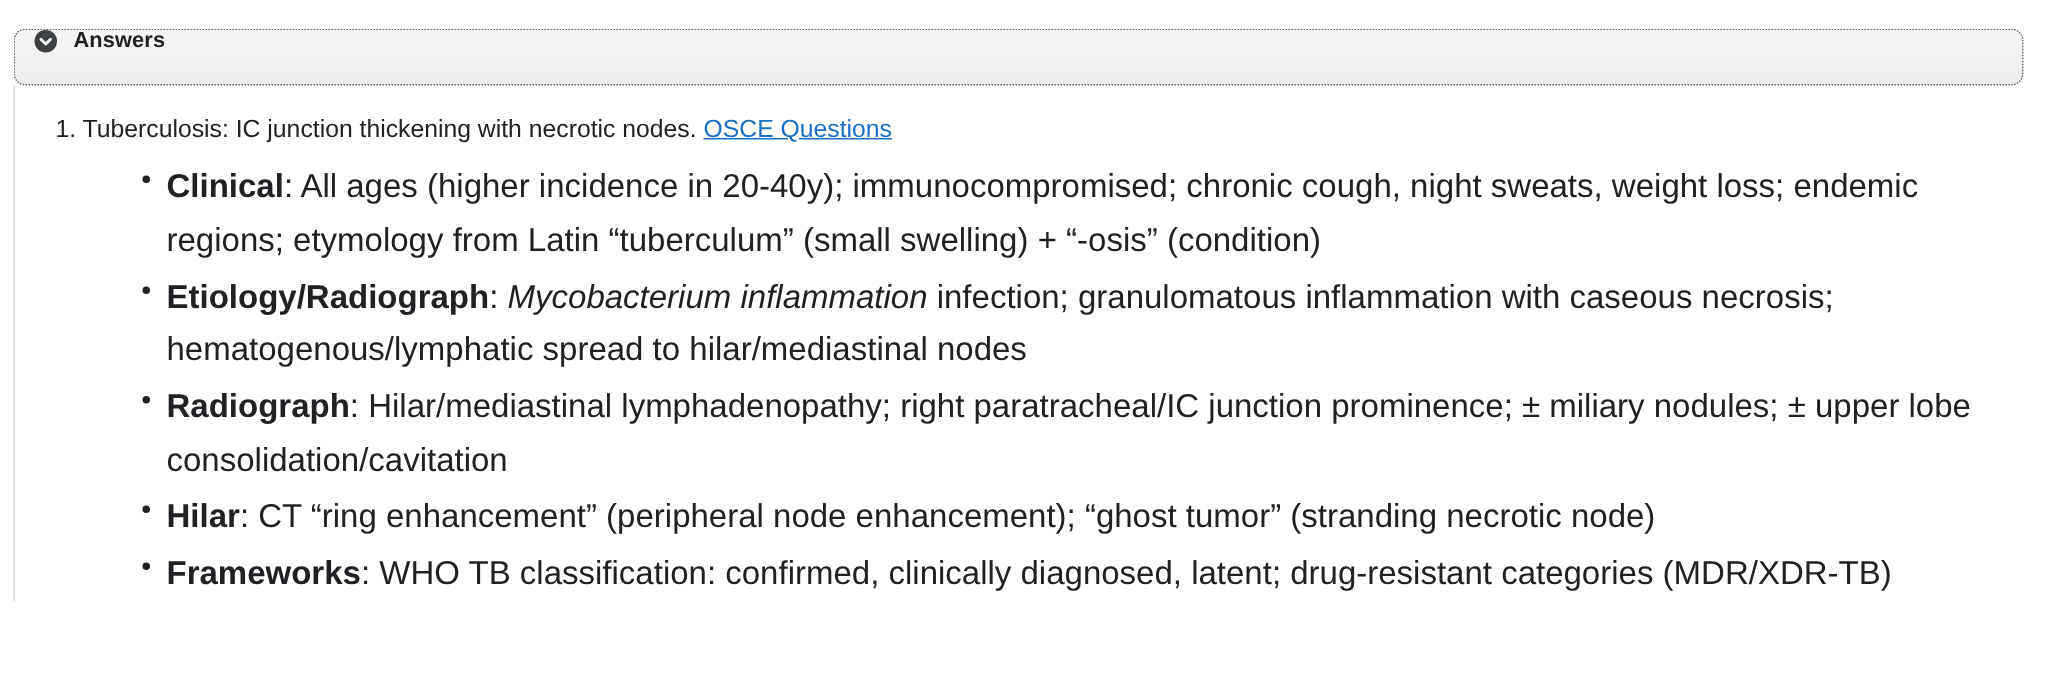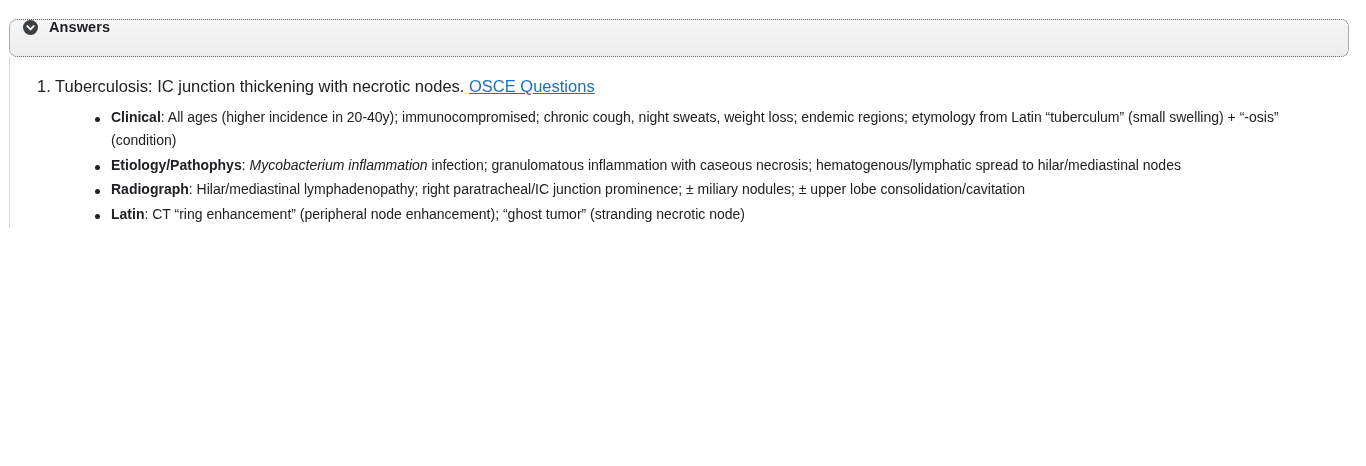--- a/index.html
+++ b/index.html
@@ -97,21 +97,21 @@
   }
 
   ul.detail-list {
     list-style: none;
     margin: 9px 0 0 0;
     padding: 0;
   }
 
   ul.detail-list > li {
     position: relative;
-    font-size: 14px;
+    font-size: 22px;
     line-height: 1.62;
     color: #202124;
     padding: 0 24px 0 101px;
     margin-bottom: 2px;
   }
 
   ul.detail-list > li::before {
     content: "";
     position: absolute;
     left: 85px;
@@ -147,27 +147,30 @@
           <span>1.</span>
           <span>Tuberculosis: IC junction thickening with necrotic nodes.</span>
           <a class="answer-link" href="#">OSCE Questions</a>
         </div>
 
         <ul class="detail-list">
           <li>
             <span class="lbl">Clinical</span><span>: </span><span>All ages (higher incidence in 20-40y); immunocompromised; chronic cough, night sweats, weight loss; endemic regions; etymology from Latin “tuberculum” (small swelling) + “-osis” (condition)</span><span class="sci"></span><span></span>
           </li>
           <li>
-            <span class="lbl">Etiology/Pathophys</span><span>: </span><span></span><span class="sci">Mycobacterium inflammation</span><span> infection; granulomatous inflammation with caseous necrosis; hematogenous/lymphatic spread to hilar/mediastinal nodes</span>
+            <span class="lbl">Etiology/Radiograph</span><span>: </span><span></span><span class="sci">Mycobacterium inflammation</span><span> infection; granulomatous inflammation with caseous necrosis; hematogenous/lymphatic spread to hilar/mediastinal nodes</span>
           </li>
           <li>
             <span class="lbl">Radiograph</span><span>: </span><span>Hilar/mediastinal lymphadenopathy; right paratracheal/IC junction prominence; ± miliary nodules; ± upper lobe consolidation/cavitation</span><span class="sci"></span><span></span>
           </li>
           <li>
-            <span class="lbl">Latin</span><span>: </span><span>CT “ring enhancement” (peripheral node enhancement); “ghost tumor” (stranding necrotic node)</span><span class="sci"></span><span></span>
+            <span class="lbl">Hilar</span><span>: </span><span>CT “ring enhancement” (peripheral node enhancement); “ghost tumor” (stranding necrotic node)</span><span class="sci"></span><span></span>
+          </li>
+          <li>
+            <span class="lbl">Frameworks</span><span>: </span><span>WHO TB classification: confirmed, clinically diagnosed, latent; drug-resistant categories (MDR/XDR-TB)</span><span class="sci"></span><span></span>
           </li>
         </ul>
 
       </li>
     </ol>
   </div>
 
 </div>
 
 </body></html>

